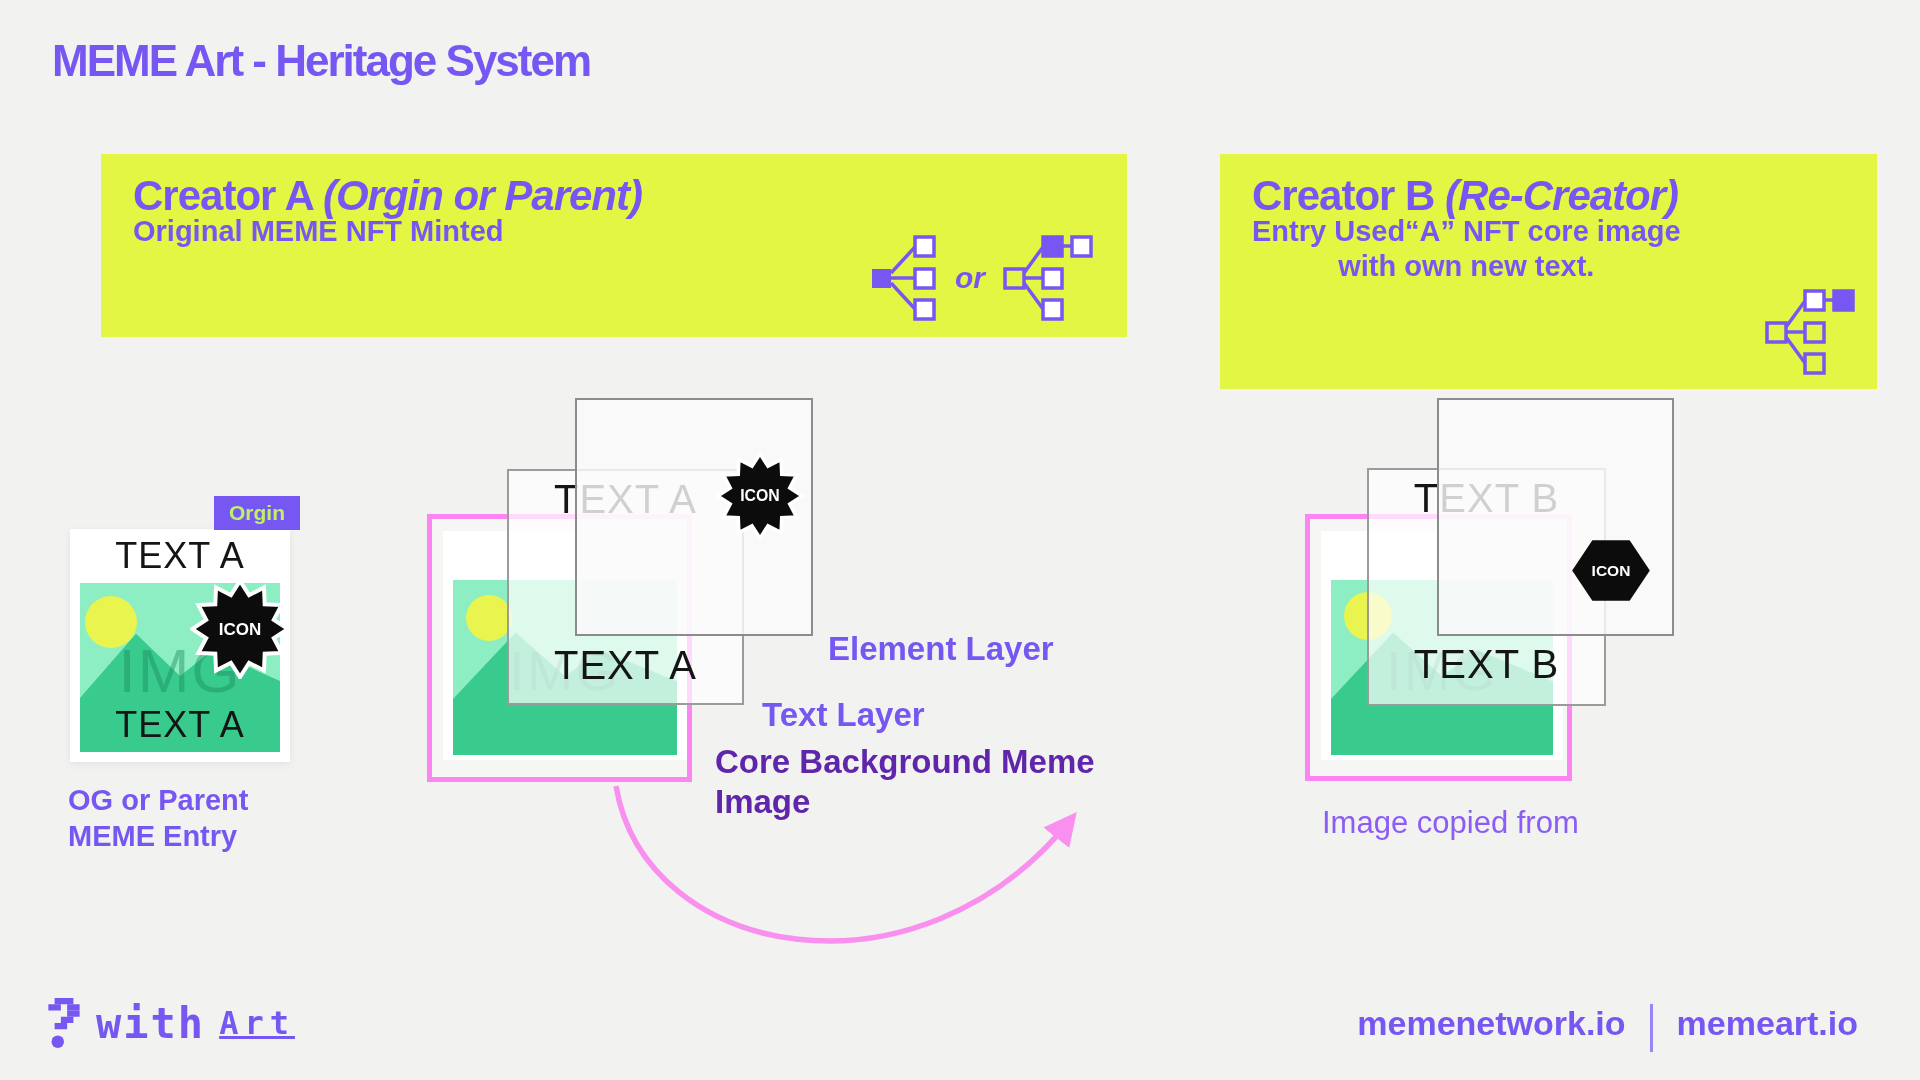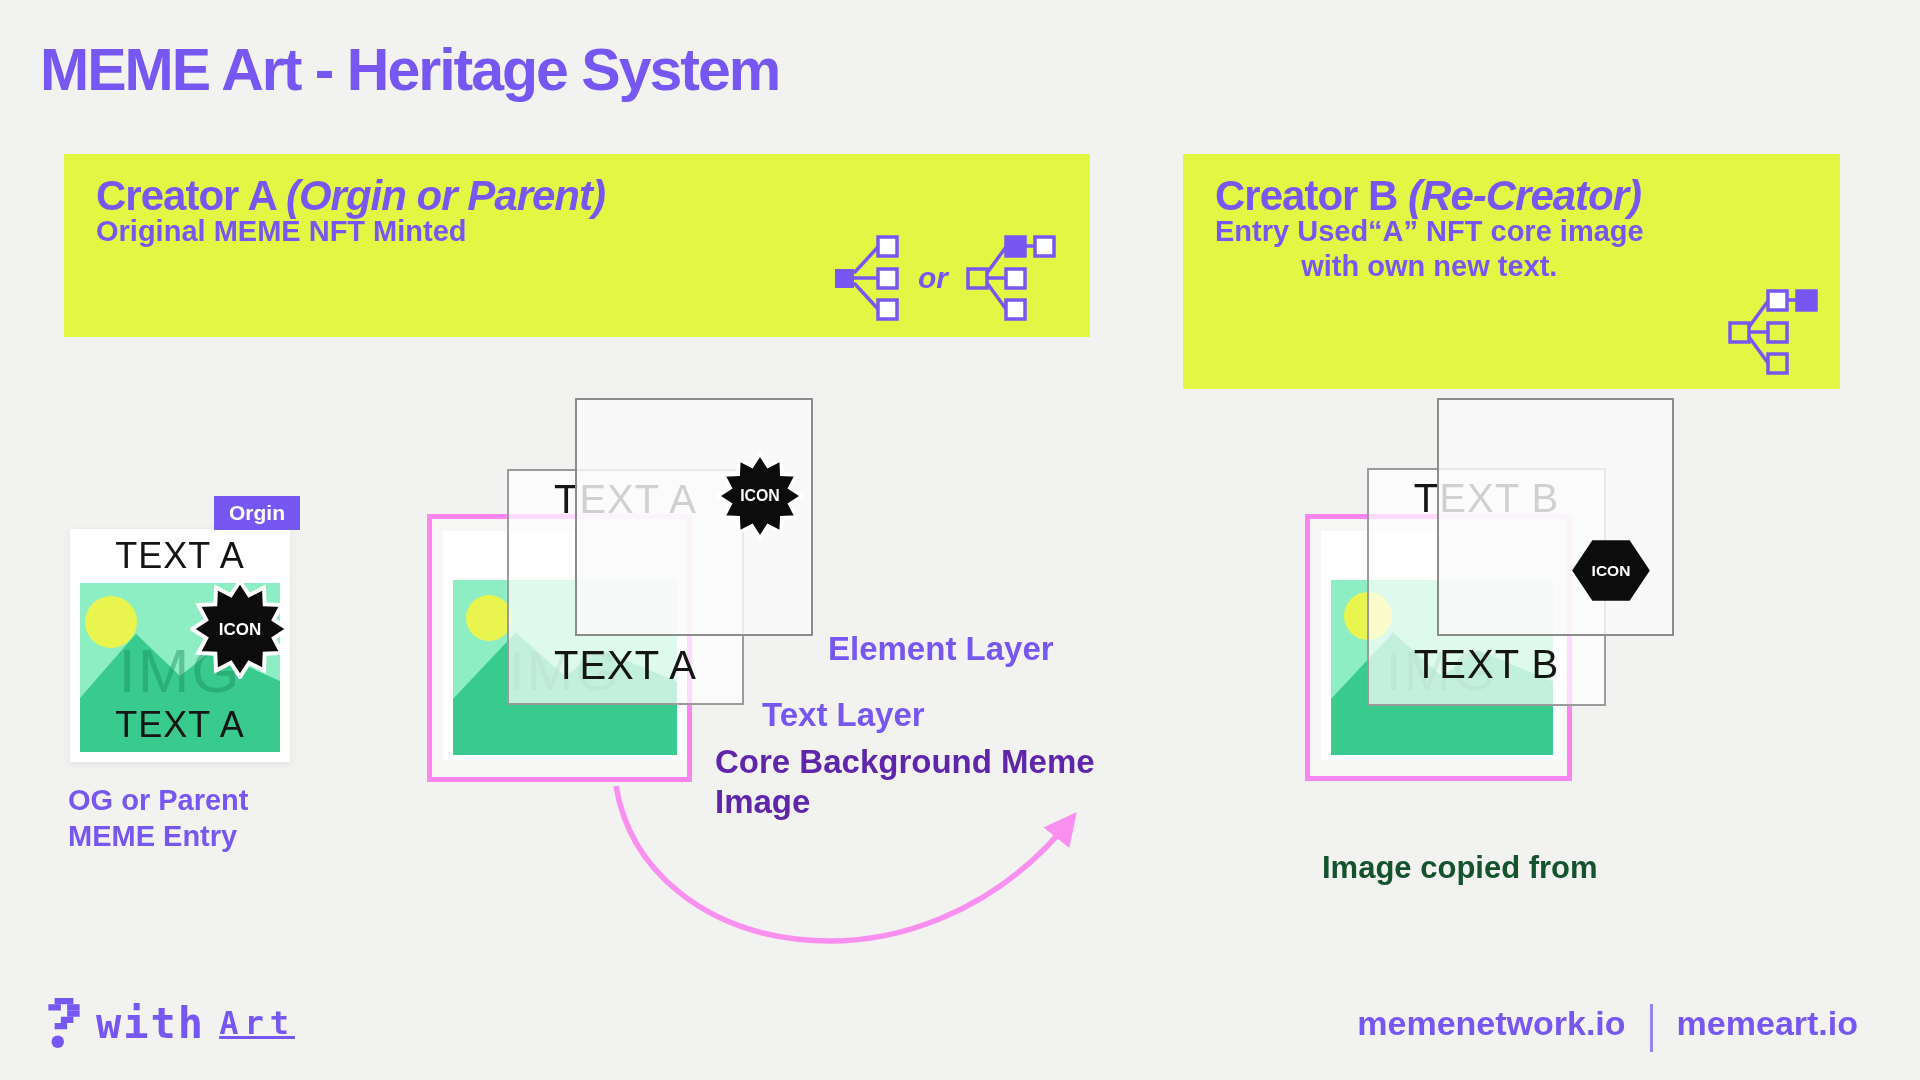--- a/index.html
+++ b/index.html
@@ -1,35 +1,35 @@
 <!DOCTYPE html>
 <html><head>
 <meta charset="utf-8">
 <style>
   html,body{margin:0;padding:0;background:#f2f2f0;}
   .canvas{position:relative;width:1920px;height:1080px;background:#f2f2f0;overflow:hidden;
           font-family:"Liberation Sans",sans-serif;}
   .abs{position:absolute;}
 
   
-  .page-title{left:40px;top:36px;font-size:59px;font-weight:bold;color:#7757f2;letter-spacing:-2px;}
-
-  
-  .banner{background:#e3f644;}
+  .page-title{left:52px;top:36px;font-size:44px;font-weight:bold;color:#7757f2;letter-spacing:-2px;}
+
+  
+  .banner{background:#e3f644;margin-left:37px;}
   .banner-a{left:64px;top:154px;width:1026px;height:183px;}
   .banner-b{left:1183px;top:154px;width:657px;height:235px;}
   .banner-title{position:absolute;left:32px;top:18px;font-size:42px;font-weight:bold;color:#7757f2;letter-spacing:-1px;white-space:nowrap;}
   .banner-title .it{font-style:italic;font-weight:bold;}
   .banner-desc{position:absolute;left:32px;top:60px;font-size:29px;font-weight:bold;color:#7757f2;line-height:1.2;text-align:center;}
   .tree-icons{position:absolute;right:34px;bottom:16px;display:flex;align-items:center;gap:18px;}
   .or-label{font-size:30px;font-weight:bold;font-style:italic;color:#7757f2;}
   .banner-b .tree-icons{right:22px;bottom:14px;}
 
   
-  .origin-badge{left:214px;top:496px;width:86px;height:34px;background:#7757f2;color:#ffffff;
+  .origin-badge{left:214px;top:496px;width:86px;height:34px;background:#7757f2;color:#bef264;
                 font-size:21px;font-weight:bold;display:flex;align-items:center;justify-content:center;z-index:6;}
   .origin-card{left:70px;top:529px;width:220px;height:233px;background:#fff;box-shadow:0 2px 8px rgba(0,0,0,.07);}
   .meme-text{font-size:36px;color:#151515;letter-spacing:1px;white-space:nowrap;}
   .thumb-toptext{position:absolute;top:0;left:0;width:100%;height:54px;display:flex;align-items:center;justify-content:center;}
   .green{position:absolute;background:#8ceec2;overflow:hidden;}
   .thumb-green{left:10px;top:54px;width:200px;height:169px;}
   .sun{position:absolute;border-radius:50%;background:#e9f54e;}
   .mountains{position:absolute;inset:0;background:#38cb8d;
              clip-path:polygon(0 68%,28% 30%,50% 55%,66% 40%,100% 58%,100% 100%,0 100%);}
   .watermark{position:absolute;inset:0;display:flex;align-items:center;justify-content:center;
@@ -53,21 +53,21 @@
   .layer-bottomtext{position:absolute;top:172px;left:0;width:100%;text-align:center;font-size:40px;}
   .element-card{background:rgba(250,250,250,.82);border:2px solid #8c8c8c;z-index:4;}
   .element-card-a{left:575px;top:398px;width:234px;height:234px;}
   .element-card-b{left:1437px;top:398px;width:233px;height:234px;}
 
   .label-purple{font-size:33px;font-weight:bold;color:#7757f2;z-index:5;white-space:nowrap;margin-top:28px;}
   .label-element{left:828px;top:602px;}
   .label-text{left:762px;top:668px;}
   .label-dark{font-size:33px;font-weight:bold;color:#5f26ab;line-height:1.22;z-index:5;}
   .label-core{left:715px;top:742px;}
-  .caption-b{left:1322px;top:804px;font-size:31px;font-weight:bold;color:#14532d;line-height:1.2;z-index:5;margin-top:45px;}
+  .caption-b{left:1322px;top:804px;font-size:31px;font-weight:normal;color:#8b5cf6;line-height:1.2;z-index:5;}
 
   .arrow-svg{left:0;top:0;z-index:0;}
 
   
   .logo{left:46px;top:998px;display:flex;align-items:center;gap:14px;color:#7757f2;z-index:5;}
   .logo-meme{font-family:"DejaVu Sans Mono",monospace;font-weight:bold;font-size:42px;letter-spacing:2px;}
   .logo-art{font-family:"DejaVu Sans Mono",monospace;font-weight:bold;font-size:32px;letter-spacing:6px;text-decoration:underline;}
   .links{right:62px;top:1004px;display:flex;align-items:flex-start;gap:24px;z-index:5;}
   .link{font-size:34px;font-weight:bold;color:#7757f2;text-decoration:none;}
   .link-divider{width:3px;height:48px;background:#9b84f6;}

